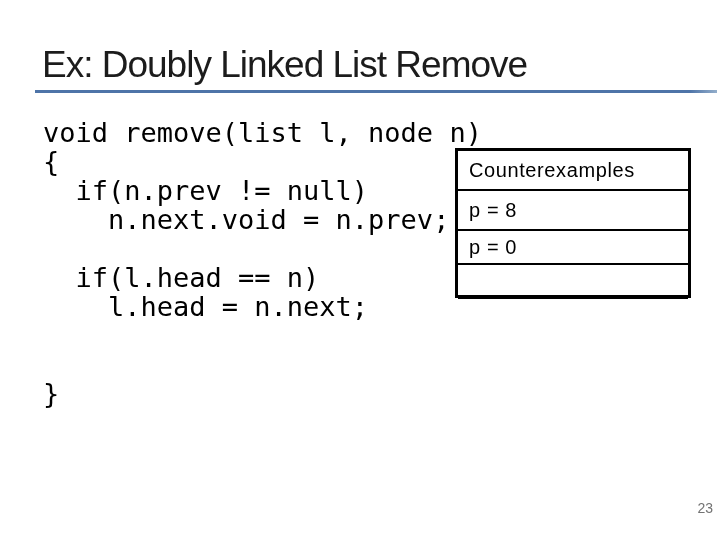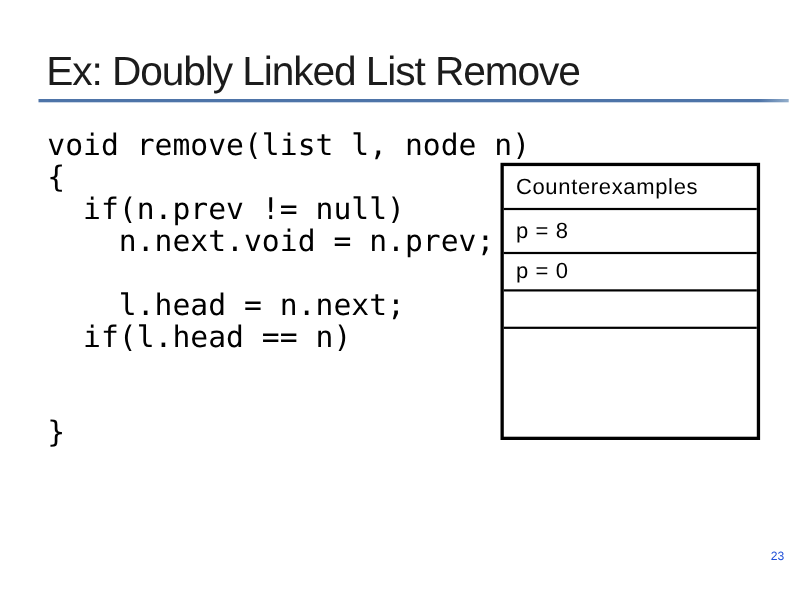--- a/index.html
+++ b/index.html
@@ -50,21 +50,21 @@
     line-height: 29px;
     white-space: pre;
   }
 
   
   .cx-table {
     position: absolute;
     left: 455px;
     top: 148px;
     width: 236px;
-    height: 252px;
+    height: 150px;
     box-sizing: border-box;
     border: 3px solid #000000;
     background: #ffffff;
     display: grid;
     grid-template-rows: 38px 40px 34px 34px 1fr;
   }
   .cx-cell {
     display: flex;
     align-items: center;
     padding-left: 11px;
@@ -75,39 +75,39 @@
   }
   .cx-cell + .cx-cell {
     border-top: 2px solid #000000;
   }
 
   
   .page-number {
     position: absolute;
     right: 7px;
     top: 500px;
-    font-size: 11px;
-    color: #1d4ed8;
+    font-size: 14px;
+    color: #737373;
   }
 </style>
 </head>
 <body>
 
 <div class="slide-title" style="color: rgb(28, 28, 28);">Ex: Doubly Linked List Remove</div>
 
 <div class="title-rule" style="background: linear-gradient(90deg, rgb(78, 116, 168) 0%, rgb(78, 116, 168) 96%, rgb(147, 174, 203) 100%);"></div>
 
 <div class="code-block">
   <div class="code-line">void remove(list l, node n)</div>
   <div class="code-line">{</div>
   <div class="code-line">  if(n.prev != null)</div>
   <div class="code-line">    n.next.void = n.prev;</div>
   <div class="code-line"></div>
+  <div class="code-line">  if(l.head == n)</div>
   <div class="code-line">    l.head = n.next;</div>
-  <div class="code-line">  if(l.head == n)</div>
   <div class="code-line"></div>
   <div class="code-line"></div>
   <div class="code-line">}</div>
 </div>
 
 <div class="cx-table" style="border-color: rgb(0, 0, 0);">
   <div class="cx-cell">Counterexamples</div>
   <div class="cx-cell">p = 8</div>
   <div class="cx-cell">p = 0</div>
   <div class="cx-cell"></div>

